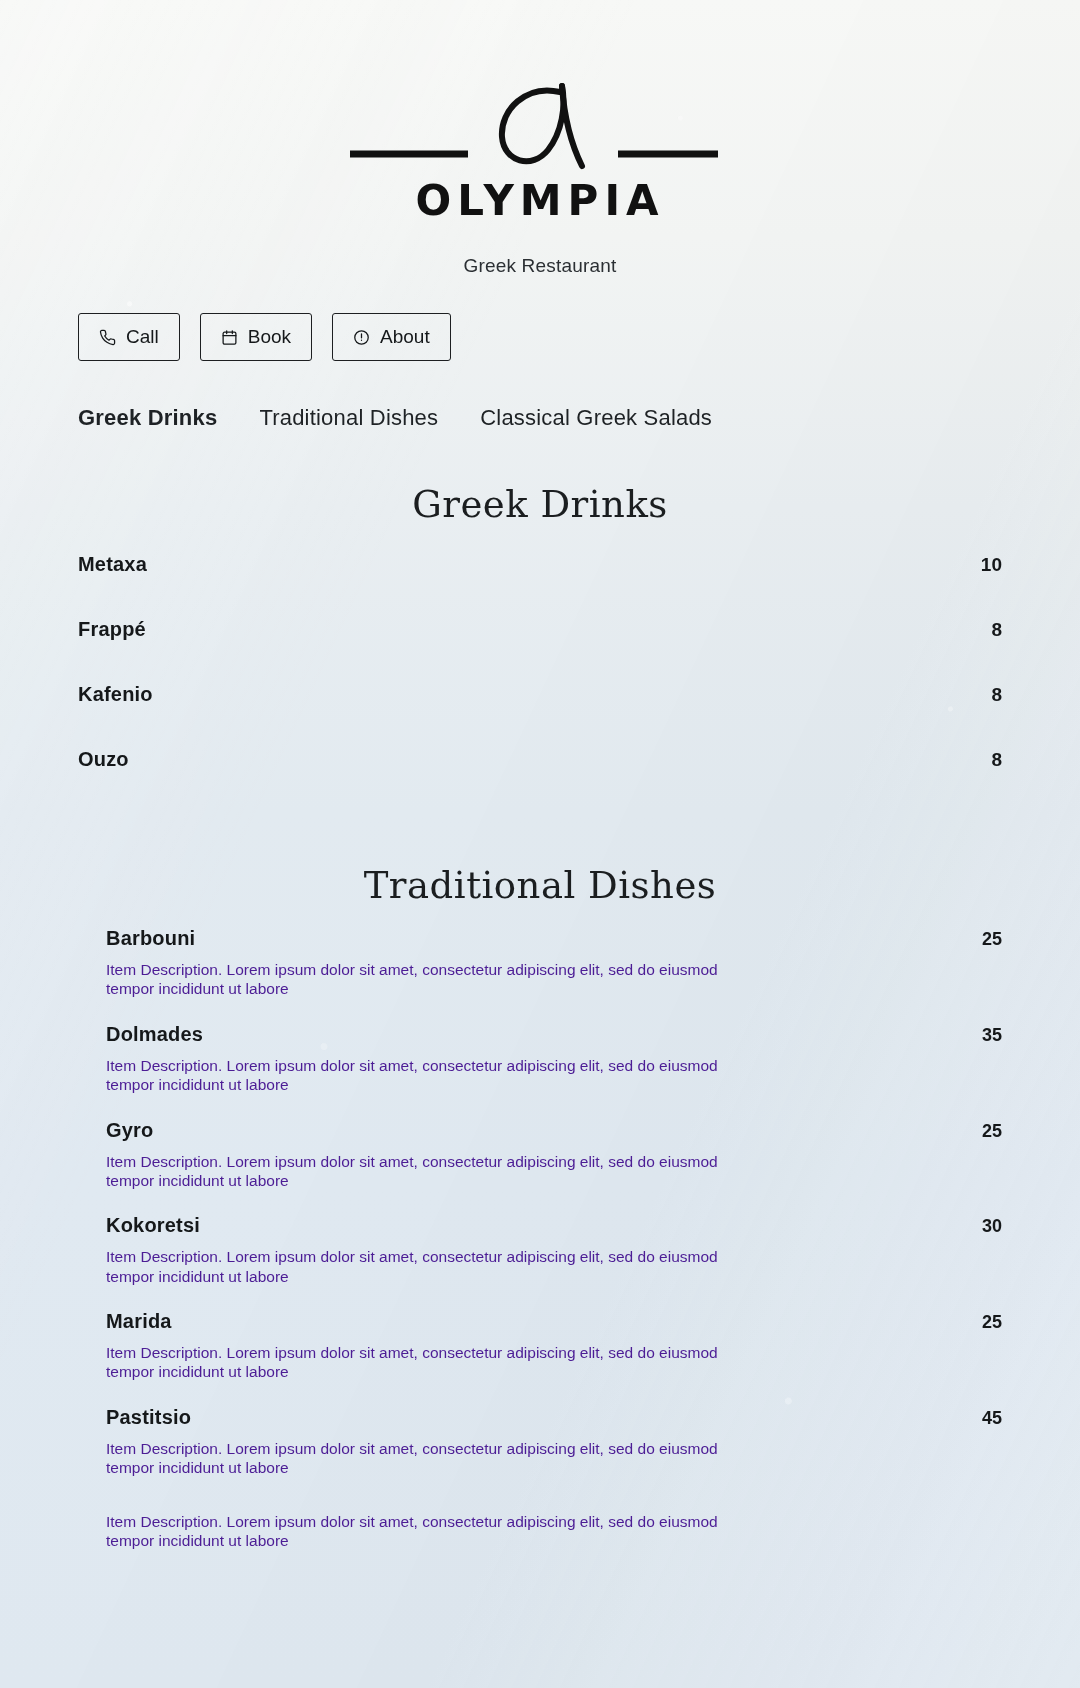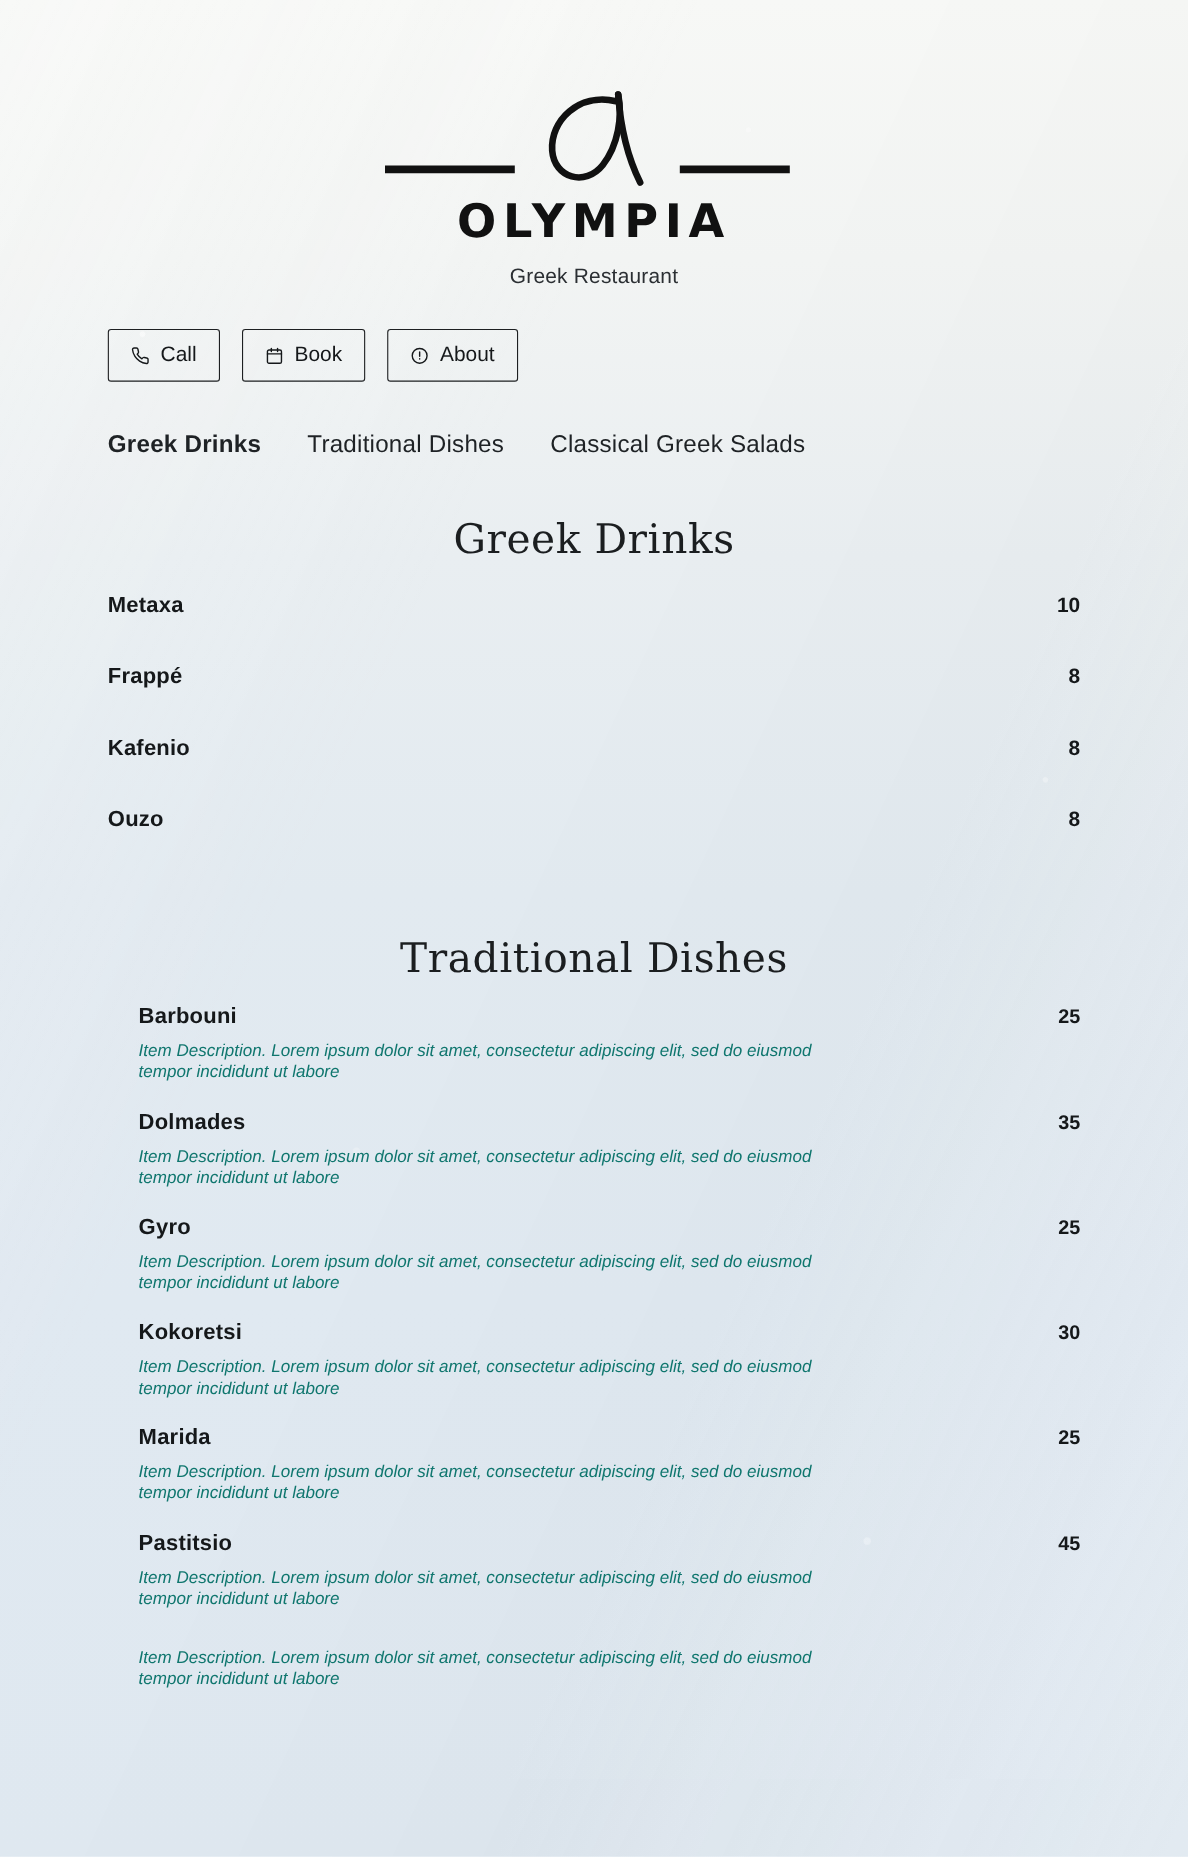--- a/index.html
+++ b/index.html
@@ -29,21 +29,21 @@
       radial-gradient(circle at 30% 62%, rgba(255,255,255,0.3) 0 3px, rgba(255,255,255,0) 4px),
       radial-gradient(circle at 73% 83%, rgba(255,255,255,0.3) 0 3px, rgba(255,255,255,0) 4px),
       linear-gradient(115deg, rgba(255,255,255,0.20) 0%, rgba(255,255,255,0) 35%, rgba(0,0,0,0.015) 65%, rgba(255,255,255,0.12) 100%);
     opacity: 0.9;
     mix-blend-mode: normal;
   }
   .page {
     position: relative;
     z-index: 2;
     width: 1080px;
-    padding: 0 98px;
+    padding: 0 78px;
   }
 
   
   .brand {
     padding-top: 62px;
     text-align: center;
   }
   .logo-mark {
     height: 120px;
     display: flex;
@@ -52,21 +52,21 @@
   }
   .logo-word {
     font-family: "DejaVu Sans", sans-serif;
     font-size: 42px;
     font-weight: 700;
     letter-spacing: 6px;
     margin-top: -6px;
     color: #111;
   }
   .tagline {
-    margin-top: 16px;
+    margin-top: 30px;
     font-size: 19px;
     color: #2b2f33;
     letter-spacing: 0.2px;
   }
 
   
   .actions {
     margin-top: 36px;
     display: flex;
     gap: 20px;
@@ -153,23 +153,22 @@
   }
   .dish-head .price {
     font-size: 18px;
     font-weight: 700;
     color: #15181a;
   }
   .dish-desc {
     margin-top: 10px;
     font-size: 15.5px;
     line-height: 1.25;
-    color: #0f766e;
+    color: #4c1d95;
     max-width: 660px;
-    font-style: italic;
   }
 </style>
 </head>
 <body>
 
 <div class="page">
 
   <div class="brand">
     <div class="logo-mark">
       <svg width="380" height="120" viewBox="0 0 380 120" aria-hidden="true">

